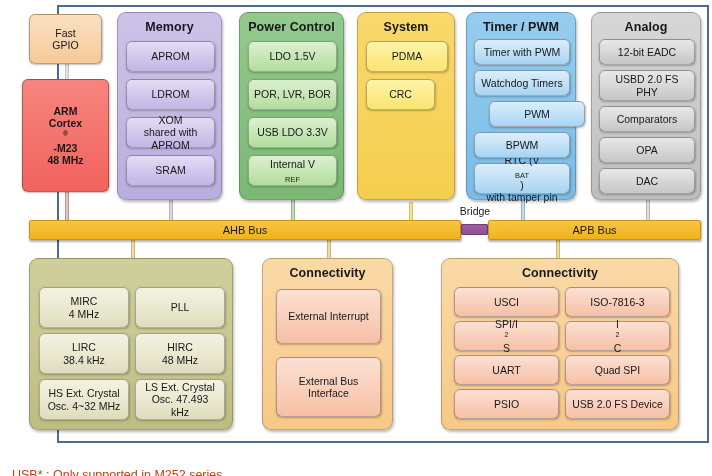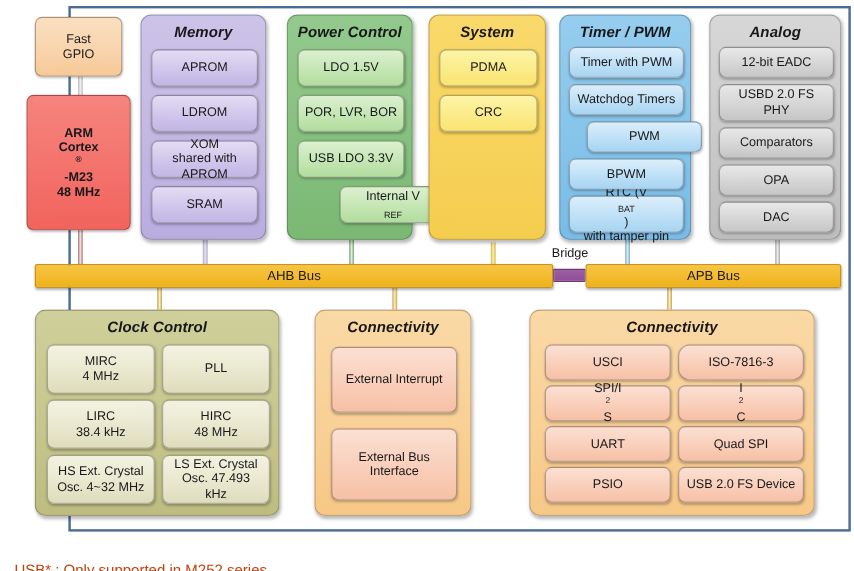--- a/index.html
+++ b/index.html
@@ -21,21 +21,20 @@
   
   .group{
     position:absolute;border-radius:9px;box-sizing:border-box;
     border:1px solid rgba(0,0,0,.22);
     box-shadow:1px 2px 3px rgba(0,0,0,.28);
   }
   .group > .gtitle{
     position:absolute;left:0;right:0;top:7px;
     text-align:center;font-weight:bold;font-size:12.5px;color:#18181a;
     letter-spacing:.1px;
-    font-style:italic;
   }
 
   
   .blk{
     position:absolute;border-radius:6px;box-sizing:border-box;
     border:1px solid rgba(0,0,0,.28);
     display:flex;align-items:center;justify-content:center;
     text-align:center;font-size:10.5px;color:#18181a;line-height:1.15;
     box-shadow:.5px 1px 2px rgba(0,0,0,.25);
     padding:0 2px;
@@ -152,31 +151,31 @@
     <div class="gtitle">Power Control</div>
     <div class="blk b-pwr" style="left:8px;top:28px;width:89px;height:31px;">
       <span>LDO 1.5V</span>
     </div>
     <div class="blk b-pwr" style="left:8px;top:66px;width:89px;height:31px;">
       <span>POR, LVR, BOR</span>
     </div>
     <div class="blk b-pwr" style="left:8px;top:104px;width:89px;height:31px;">
       <span>USB LDO 3.3V</span>
     </div>
-    <div class="blk b-pwr" style="left:8px;top:142px;width:89px;height:31px;margin-left:35px;">
+    <div class="blk b-pwr" style="left:8px;top:142px;width:89px;height:31px;">
       <span><span>Internal V</span><sub>REF</sub></span>
     </div>
   </div>
 
   <div class="group g-sys" style="left:357px;top:12px;width:98px;height:188px;">
     <div class="gtitle">System</div>
     <div class="blk b-sys" style="left:8px;top:28px;width:82px;height:31px;">
       <span>PDMA</span>
     </div>
-    <div class="blk b-sys" style="left:8px;top:66px;width:82px;height:31px;">
+    <div class="blk b-sys" style="left:8px;top:66px;width:69px;height:31px;">
       <span>CRC</span>
     </div>
   </div>
 
   <div class="group g-tmr" style="left:466px;top:12px;width:110px;height:188px;">
     <div class="gtitle">Timer / PWM</div>
     <div class="blk b-tmr" style="left:7px;top:26px;width:96px;height:26px;">
       <span>Timer with PWM</span>
     </div>
     <div class="blk b-tmr" style="left:7px;top:57px;width:96px;height:26px;">
@@ -221,21 +220,20 @@
   <div class="bus" style="left:29px;top:220px;width:432px;">
     <span>AHB Bus</span>
   </div>
   <div class="bridge" style="left:461px;top:224px;width:27px;"></div>
   <div class="bridge-label" style="left:443px;top:205px;width:64px;">Bridge</div>
   <div class="bus" style="left:488px;top:220px;width:213px;">
     <span>APB Bus</span>
   </div>
 
   <div class="group g-clk" style="left:29px;top:258px;width:204px;height:172px;">
-    <div class="gtitle">Clock Control</div>
     <div class="blk b-clk" style="left:9px;top:28px;width:90px;height:41px;">
       <div>
         <span>MIRC</span>
         <span>4 MHz</span>
       </div>
     </div>
     <div class="blk b-clk" style="left:105px;top:28px;width:90px;height:41px;">
       <span>PLL</span>
     </div>
     <div class="blk b-clk" style="left:9px;top:74px;width:90px;height:41px;">
@@ -276,21 +274,21 @@
         <span>Interface</span>
       </div>
     </div>
   </div>
 
   <div class="group g-con" style="left:441px;top:258px;width:238px;height:172px;">
     <div class="gtitle">Connectivity</div>
     <div class="blk b-con" style="left:12px;top:28px;width:105px;height:30px;">
       <span>USCI</span>
     </div>
-    <div class="blk b-con" style="left:123px;top:28px;width:105px;height:30px;border-radius:10px;">
+    <div class="blk b-con" style="left:123px;top:28px;width:105px;height:30px;">
       <span>ISO-7816-3</span>
     </div>
     <div class="blk b-con" style="left:12px;top:62px;width:105px;height:30px;">
       <span><span>SPI/I</span><sup>2</sup><span>S</span></span>
     </div>
     <div class="blk b-con" style="left:123px;top:62px;width:105px;height:30px;">
       <span><span>I</span><sup>2</sup><span>C</span></span>
     </div>
     <div class="blk b-con" style="left:12px;top:96px;width:105px;height:30px;">
       <span>UART</span>

